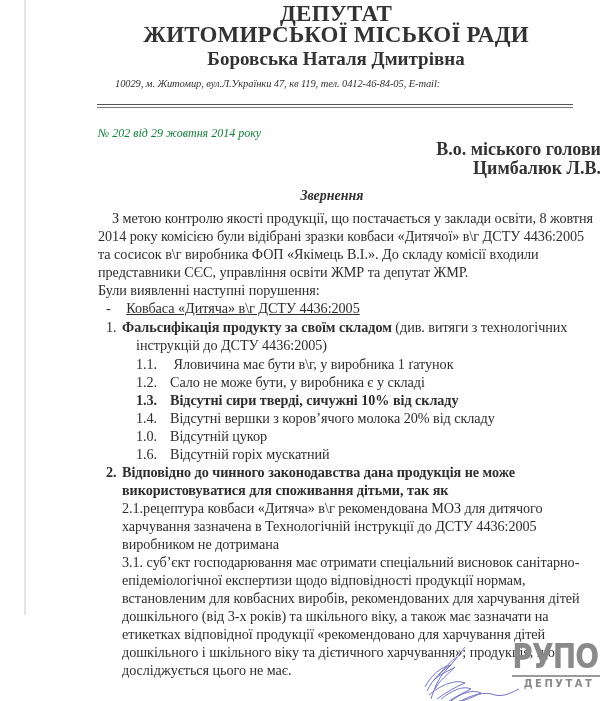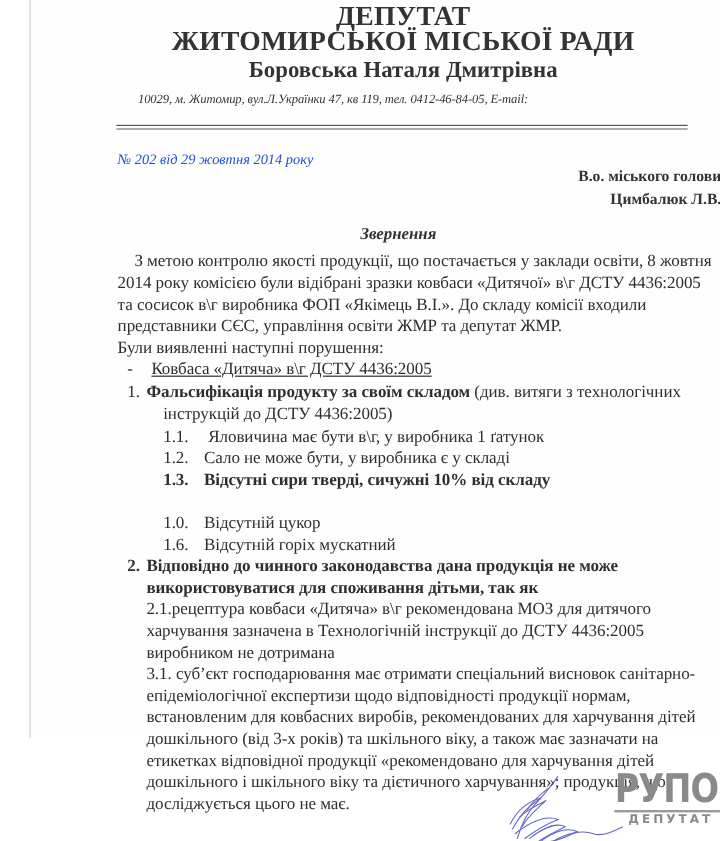--- a/index.html
+++ b/index.html
@@ -22,24 +22,24 @@
   .address {
     position: absolute; left: 89px; top: 78px; font-size: 10.5px; font-style: italic; color: #333;
     letter-spacing: -0.1px;
     text-align: right;
   }
   .rule {
     position: absolute; left: 71px; top: 104px; width: 476px; height: 4px;
     border-top: 1.5px solid #555; border-bottom: 1.5px solid #777;
   }
   .docnum {
-    position: absolute; left: 72px; top: 126px; font-size: 12px; font-style: italic; color: #1d4ed8;
+    position: absolute; left: 72px; top: 126px; font-size: 12px; font-style: italic; color: #15803d;
   }
   .addressee {
-    position: absolute; right: 23px; text-align: center; font-weight: bold; font-size: 13px; color: #333;
+    position: absolute; right: 23px; text-align: center; font-weight: bold; font-size: 18px; color: #333;
   }
   .addressee-1 { top: 139px; }
   .addressee-2 { top: 158px; }
   .title {
     position: absolute; left: 0; width: 600px; top: 188px; text-align: center;
     font-style: italic; font-weight: bold; font-size: 14px; padding-left: 12px; color: #333;
   }
   .line {
     position: absolute; font-size: 14.2px; color: #2e2e2e; white-space: nowrap; letter-spacing: -0.05px;
   }
@@ -97,20 +97,23 @@
 
   <div class="line" style="left:110px; top:356px;">
     <span class="num" style="width:34px;">1.1.</span><span> Яловичина має бути в\г, у виробника 1 ґатунок</span>
   </div>
   <div class="line" style="left:110px; top:374px;">
     <span class="num" style="width:34px;">1.2.</span><span>Сало не може бути, у виробника є у складі</span>
   </div>
   <div class="line" style="left:110px; top:392px;font-weight:bold;">
     <span class="num" style="width:34px;">1.3.</span><span>Відсутні сири тверді, сичужні 10% від складу</span>
   </div>
+  <div class="line" style="left:110px; top:410px;">
+    <span class="num" style="width:34px;">1.4.</span><span>Відсутні вершки з коров’ячого молока 20% від складу</span>
+  </div>
   <div class="line" style="left:110px; top:428px;">
     <span class="num" style="width:34px;">1.0.</span><span>Відсутній цукор</span>
   </div>
   <div class="line" style="left:110px; top:446px;">
     <span class="num" style="width:34px;">1.6.</span><span>Відсутній горіх мускатний</span>
   </div>
 
   <div class="line b" style="left:80px; top:464px;">
     <span class="num" style="width:16px;">2.</span><span>Відповідно до чинного законодавства дана продукція не може</span>
   </div>

